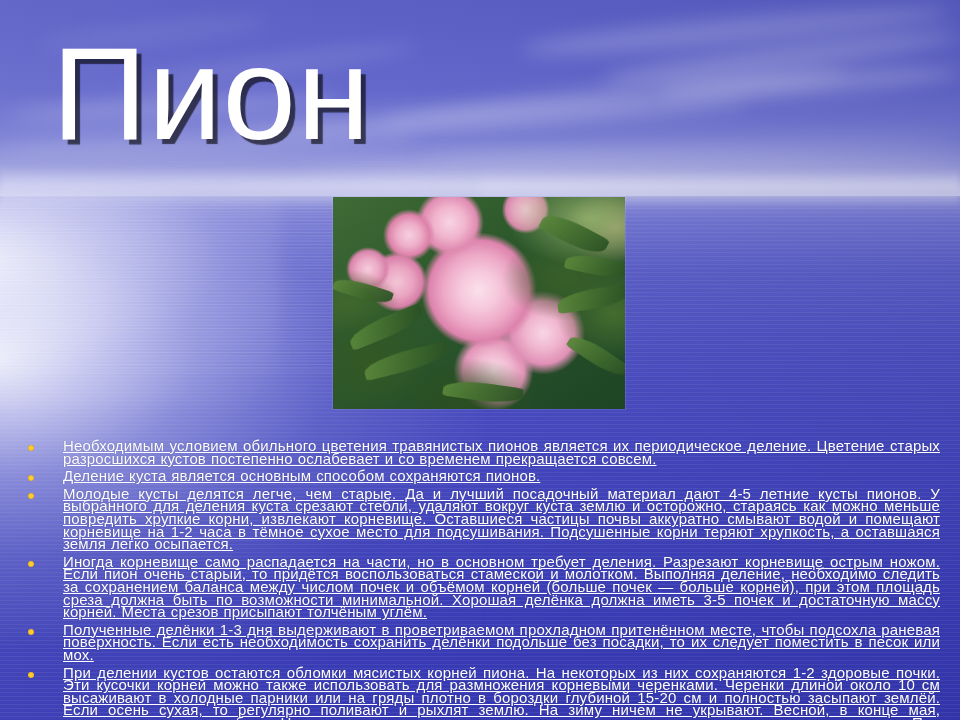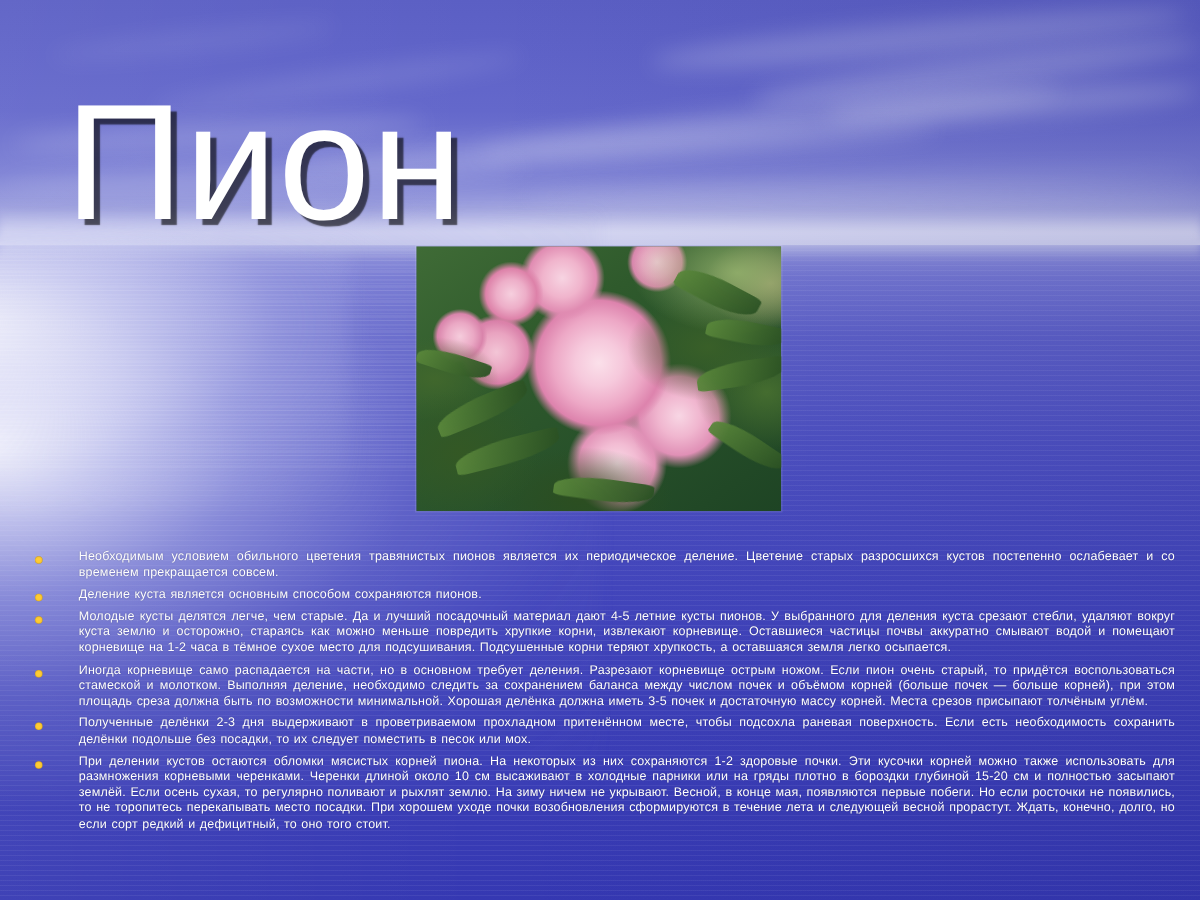--- a/index.html
+++ b/index.html
@@ -136,21 +136,20 @@
     left: 52px;
     top: 28px;
     font-family: "Liberation Sans", sans-serif;
     font-size: 132px;
     line-height: 1.0;
     font-weight: 400;
     color: #ffffff;
     letter-spacing: 1px;
     text-shadow: 5px 5px 1px rgba(0,0,0,0.62);
     white-space: nowrap;
-    margin-top: 36px;
   }
 
   
   #photo-wrap {
     position: absolute;
     left: 333px;
     top: 197px;
     width: 292px;
     height: 212px;
     overflow: hidden;
@@ -207,26 +206,27 @@
     width: 6px;
     height: 6px;
     border-radius: 50%;
     background: #ffcc33;
     box-shadow: 0 0 1px rgba(120,80,0,0.8) inset;
     margin-top: 5px;
     margin-right: 29px;
   }
   .bullet-text {
     flex: 1 1 auto;
-    font-size: 10px;
+    font-size: 15px;
     line-height: 12.6px;
     text-align: justify;
     letter-spacing: 0.15px;
     word-spacing: 0.6px;
     text-shadow: 0 0 1px rgba(0,0,40,0.4);
+    text-decoration: underline;
   }
 </style>
 </head>
 <body>
 
 <div id="slide">
 
   <div class="bg-sky">
     <div class="cloud c1"></div>
     <div class="cloud c2"></div>
@@ -275,21 +275,21 @@
     <div class="bullet-row">
       <span class="bullet-dot"></span>
       <span class="bullet-text">Молодые кусты делятся легче, чем старые. Да и лучший посадочный материал дают 4-5 летние кусты пионов. У выбранного для деления куста срезают стебли, удаляют вокруг куста землю и осторожно, стараясь как можно меньше повредить хрупкие корни, извлекают корневище. Оставшиеся частицы почвы аккуратно смывают водой и помещают корневище на 1-2 часа в тёмное сухое место для подсушивания. Подсушенные корни теряют хрупкость, а оставшаяся земля легко осыпается.</span>
     </div>
     <div class="bullet-row">
       <span class="bullet-dot"></span>
       <span class="bullet-text">Иногда корневище само распадается на части, но в основном требует деления. Разрезают корневище острым ножом. Если пион очень старый, то придётся воспользоваться стамеской и молотком. Выполняя деление, необходимо следить за сохранением баланса между числом почек и объёмом корней (больше почек — больше корней), при этом площадь среза должна быть по возможности минимальной. Хорошая делёнка должна иметь 3-5 почек и достаточную массу корней. Места срезов присыпают толчёным углём.</span>
     </div>
     <div class="bullet-row">
       <span class="bullet-dot"></span>
-      <span class="bullet-text">Полученные делёнки 2-3 дня выдерживают в проветриваемом прохладном притенённом месте, чтобы подсохла раневая поверхность. Если есть необходимость сохранить делёнки подольше без посадки, то их следует поместить в песок или мох.</span>
+      <span class="bullet-text">Полученные делёнки 1-3 дня выдерживают в проветриваемом прохладном притенённом месте, чтобы подсохла раневая поверхность. Если есть необходимость сохранить делёнки подольше без посадки, то их следует поместить в песок или мох.</span>
     </div>
     <div class="bullet-row">
       <span class="bullet-dot"></span>
       <span class="bullet-text">При делении кустов остаются обломки мясистых корней пиона. На некоторых из них сохраняются 1-2 здоровые почки. Эти кусочки корней можно также использовать для размножения корневыми черенками. Черенки длиной около 10 см высаживают в холодные парники или на гряды плотно в бороздки глубиной 15-20 см и полностью засыпают землёй. Если осень сухая, то регулярно поливают и рыхлят землю. На зиму ничем не укрывают. Весной, в конце мая, появляются первые побеги. Но если росточки не появились, то не торопитесь перекапывать место посадки. При хорошем уходе почки возобновления сформируются в течение лета и следующей весной прорастут. Ждать, конечно, долго, но если сорт редкий и дефицитный, то оно того стоит.</span>
     </div>
   </div>
 
 </div>
 
 </body></html>

